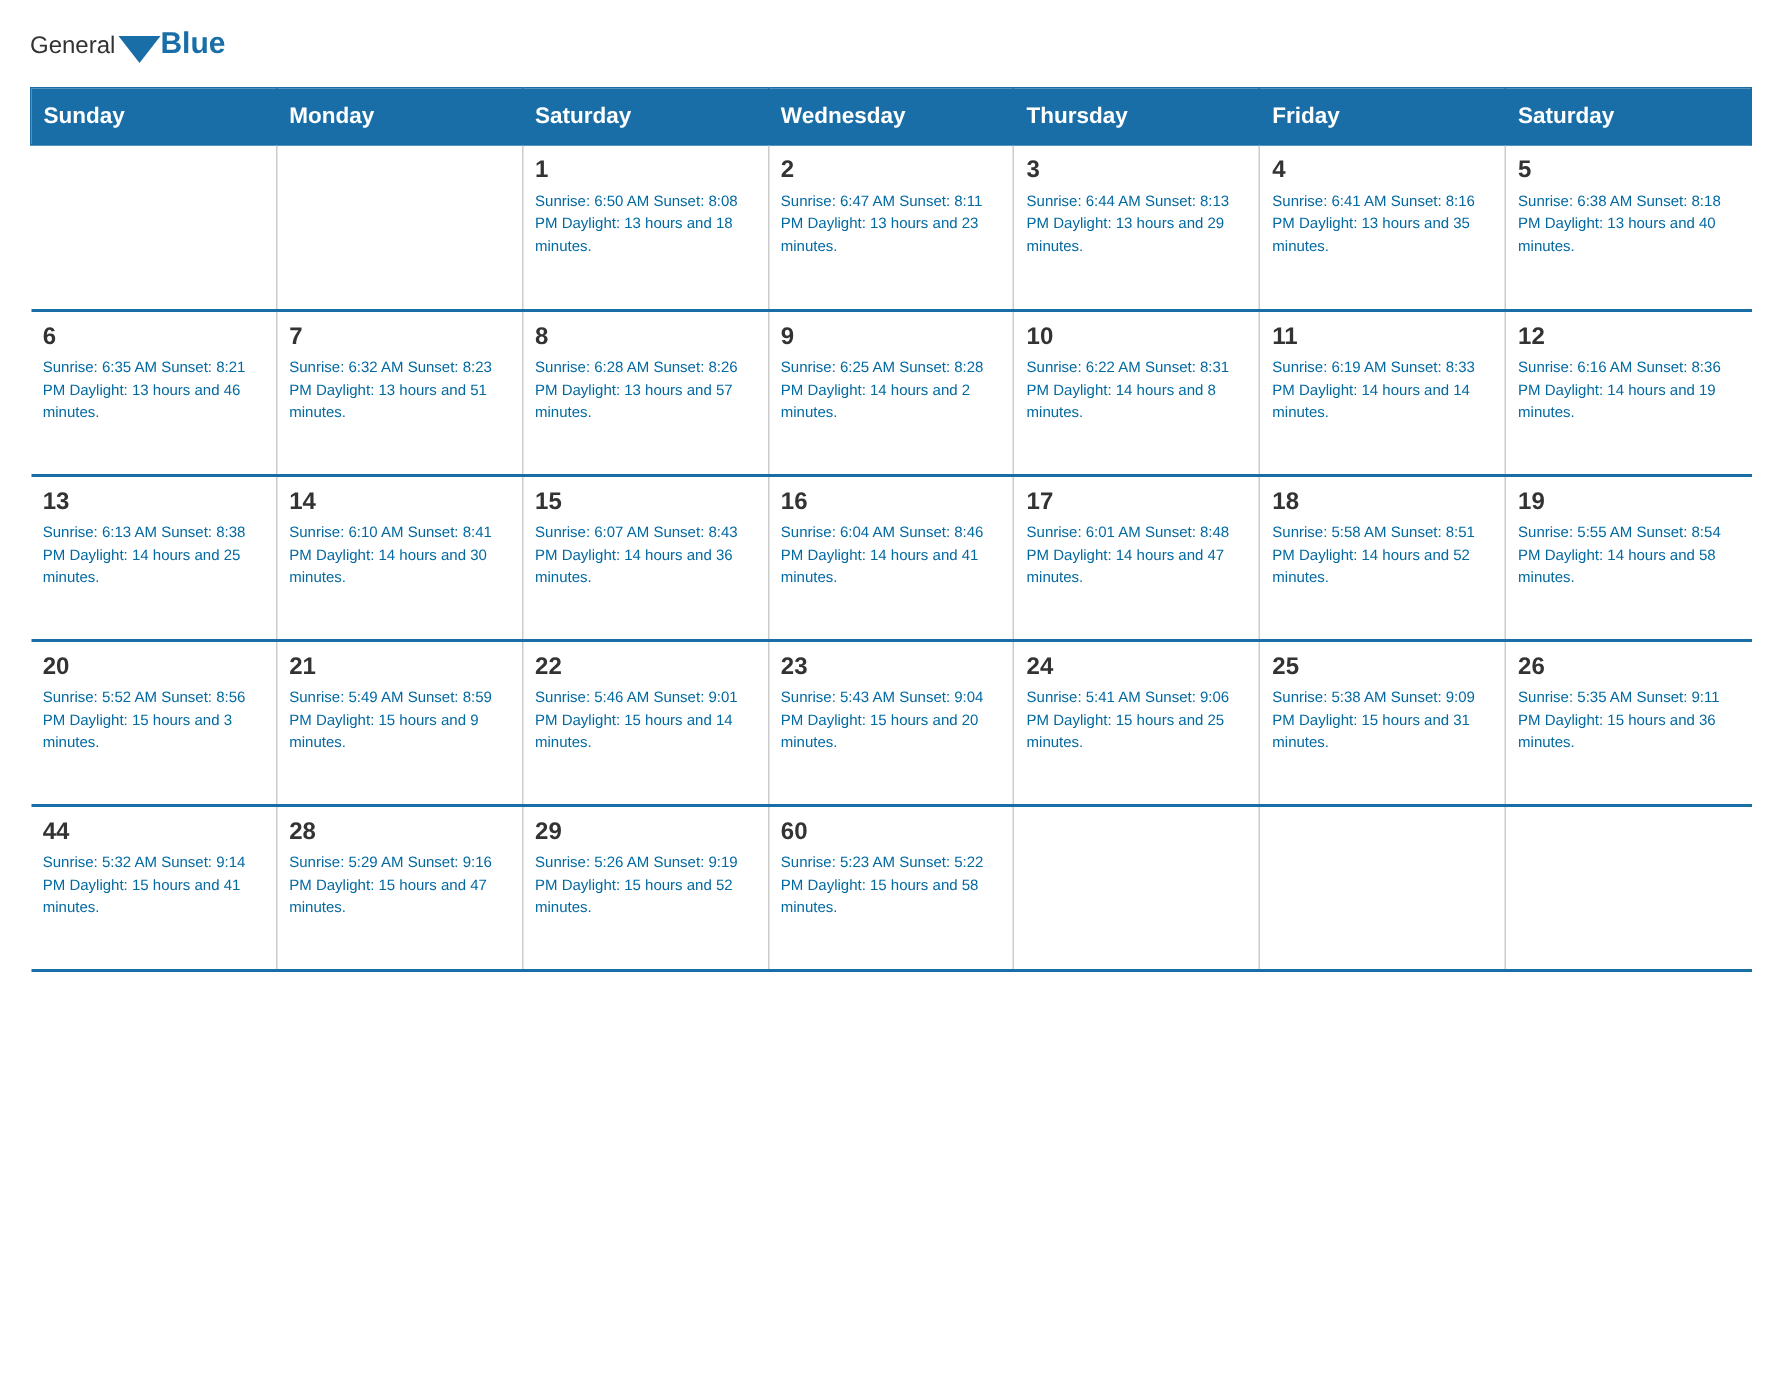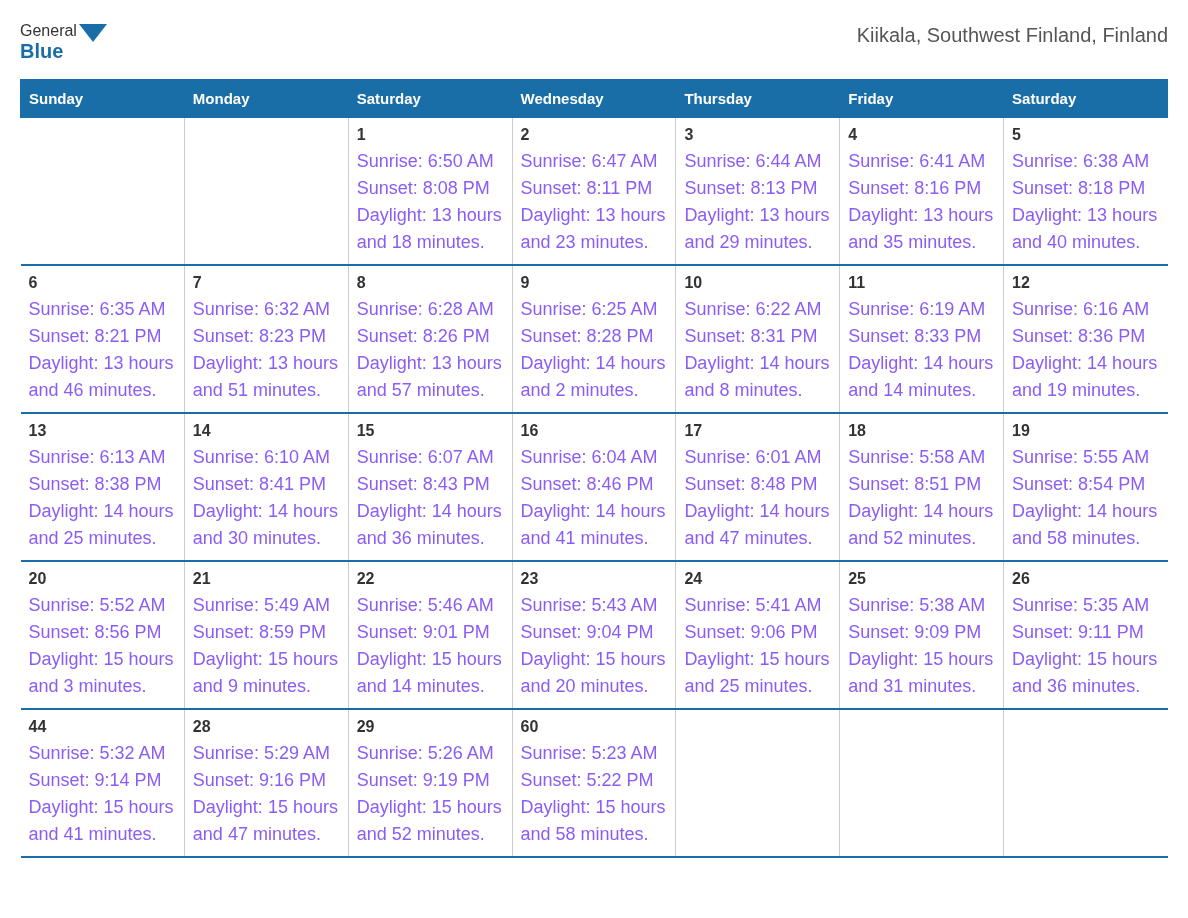--- a/index.html
+++ b/index.html
@@ -12,21 +12,21 @@
       min-height: 918px;
     }
     .header {
       display: flex;
       justify-content: space-between;
       align-items: flex-start;
       margin-bottom: 16px;
     }
     .logo {
       display: flex;
-      flex-direction: column;
+      flex-direction: row;
       align-items: flex-start;
     }
     .logo-general {
       color: #333;
     }
     .logo-arrow {
       width: 0;
       height: 0;
       border-left: 14px solid transparent;
       border-right: 14px solid transparent;
@@ -87,42 +87,41 @@
       border-right: none;
     }
     .day-number {
       font-size: 16px;
       font-weight: bold;
       color: #333;
       display: block;
       margin-bottom: 4px;
     }
     .day-info {
-      font-size: 18px;
-      color: #8b5cf6;
+      font-size: 10px;
+      color: #0369a1;
       line-height: 1.5;
     }
     .logo-icon-row {
       display: flex;
       align-items: center;
     }
   </style>
 </head>
 <body>
 
 <div class="header">
   <div class="logo">
     <div class="logo-icon-row">
       <span class="logo-general">General</span>
       <span class="logo-arrow"></span>
     </div>
     <span class="logo-blue">Blue</span>
   </div>
   <div class="title-area">
-    <div class="location">Kiikala, Southwest Finland, Finland</div>
   </div>
 </div>
 
 <table>
   <thead>
     <tr>
     <th>Sunday</th>
         <th>Monday</th>
         <th>Saturday</th>
         <th>Wednesday</th>

